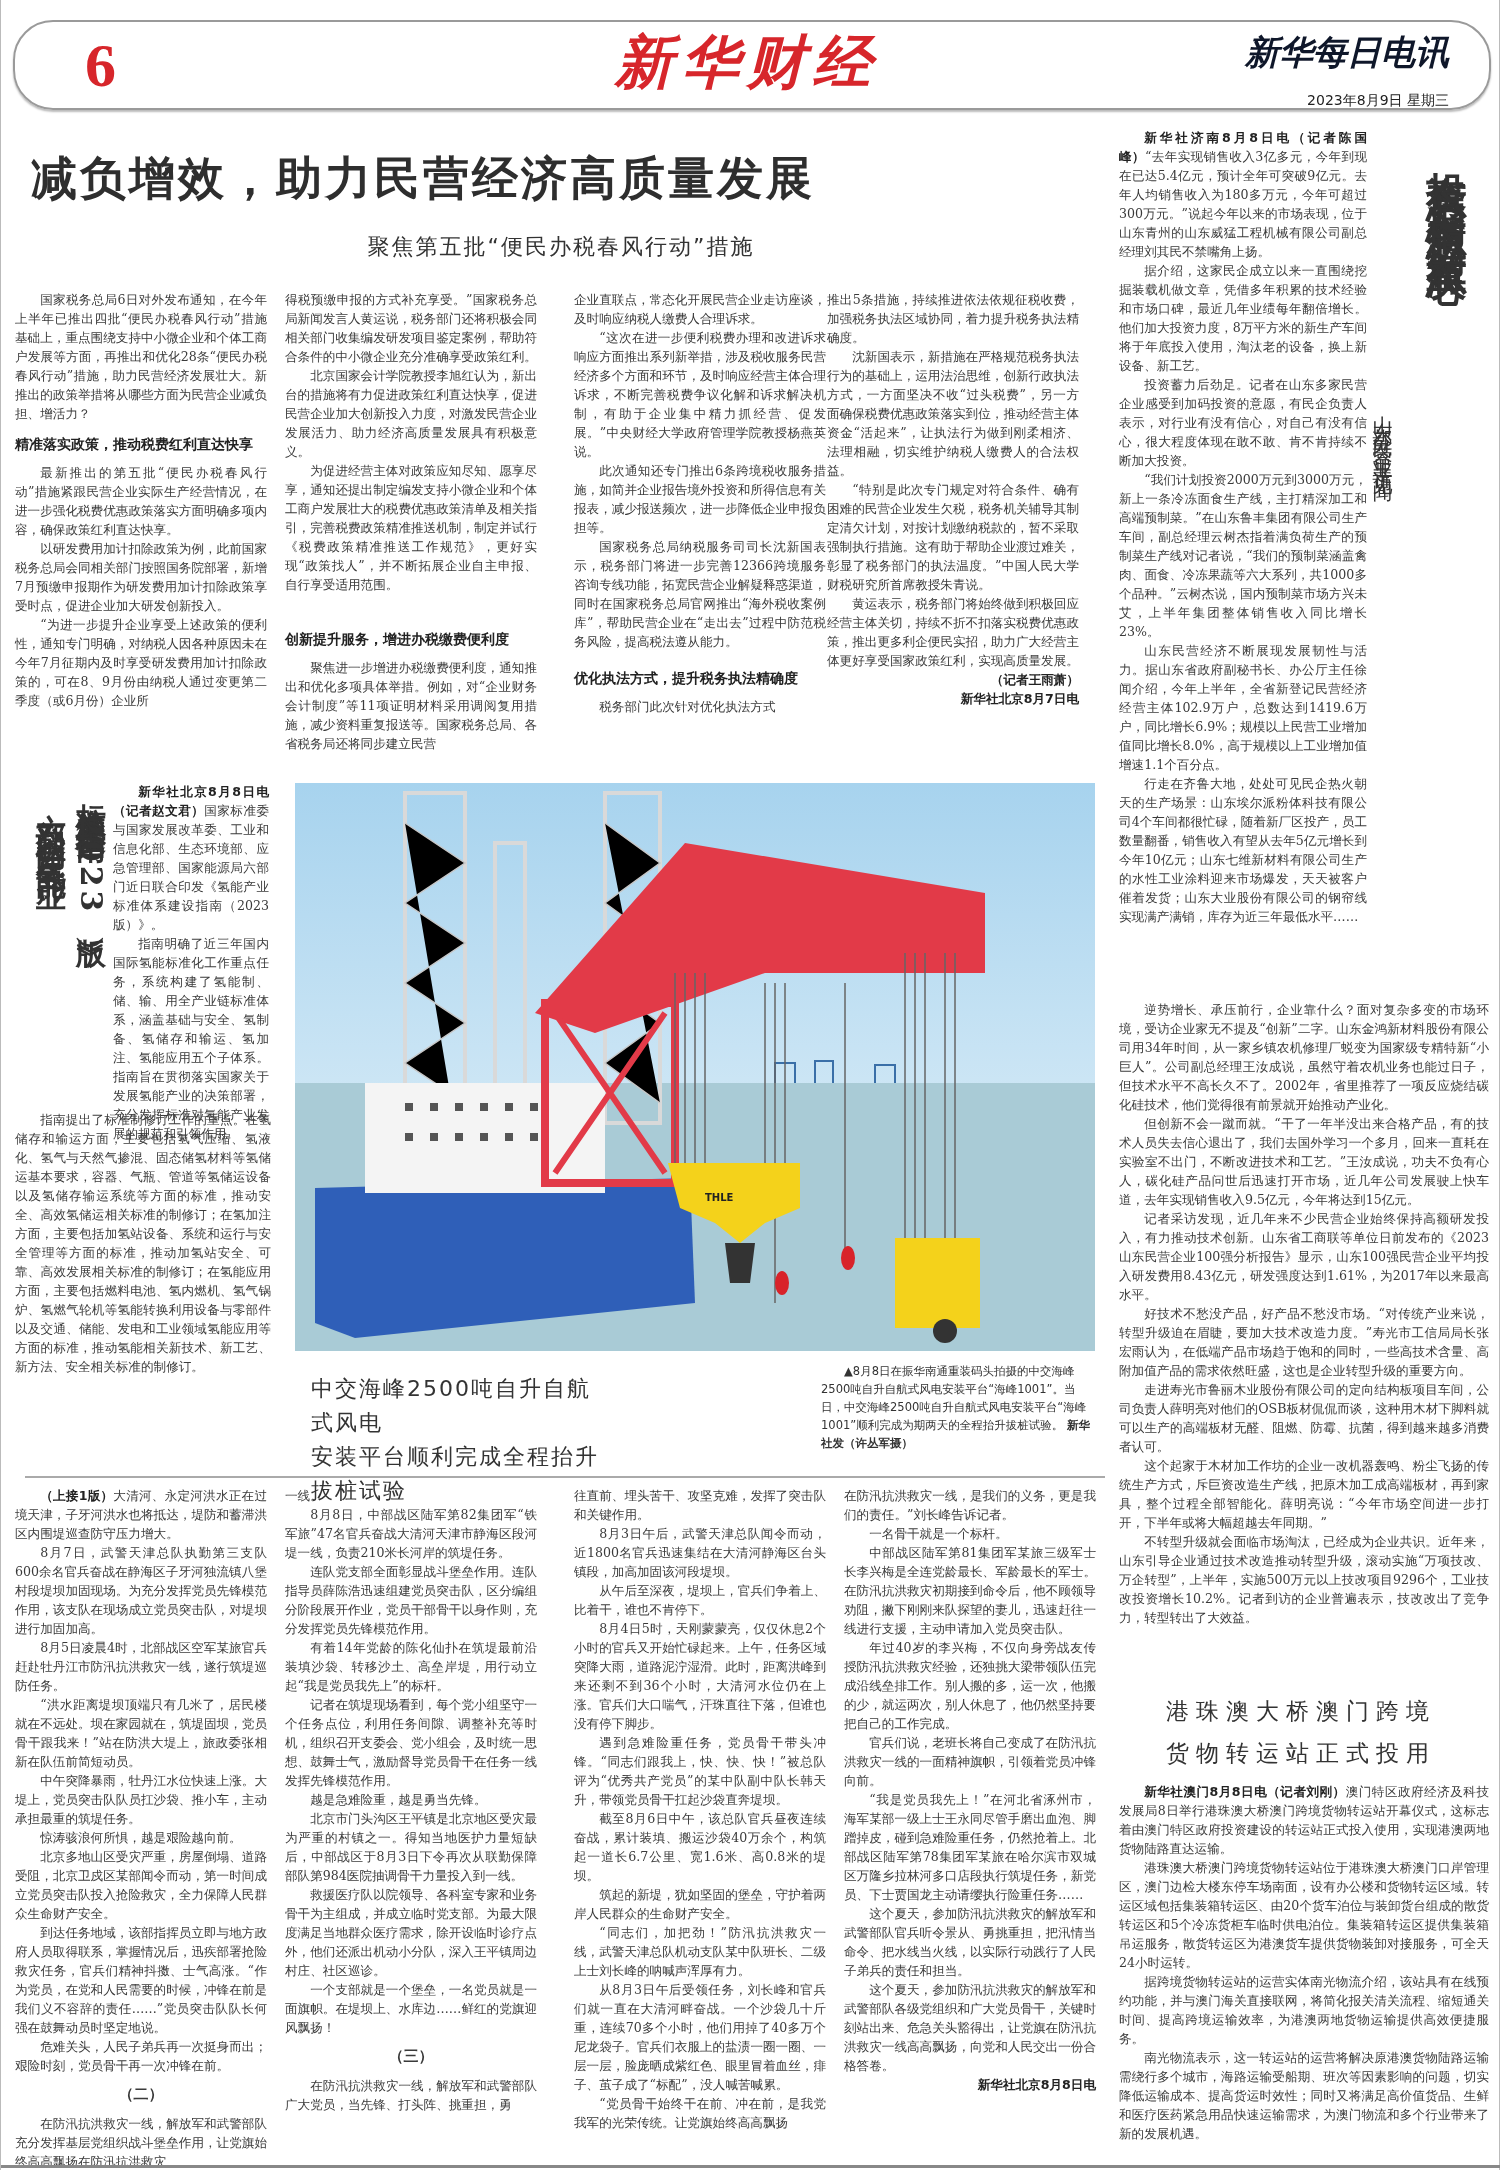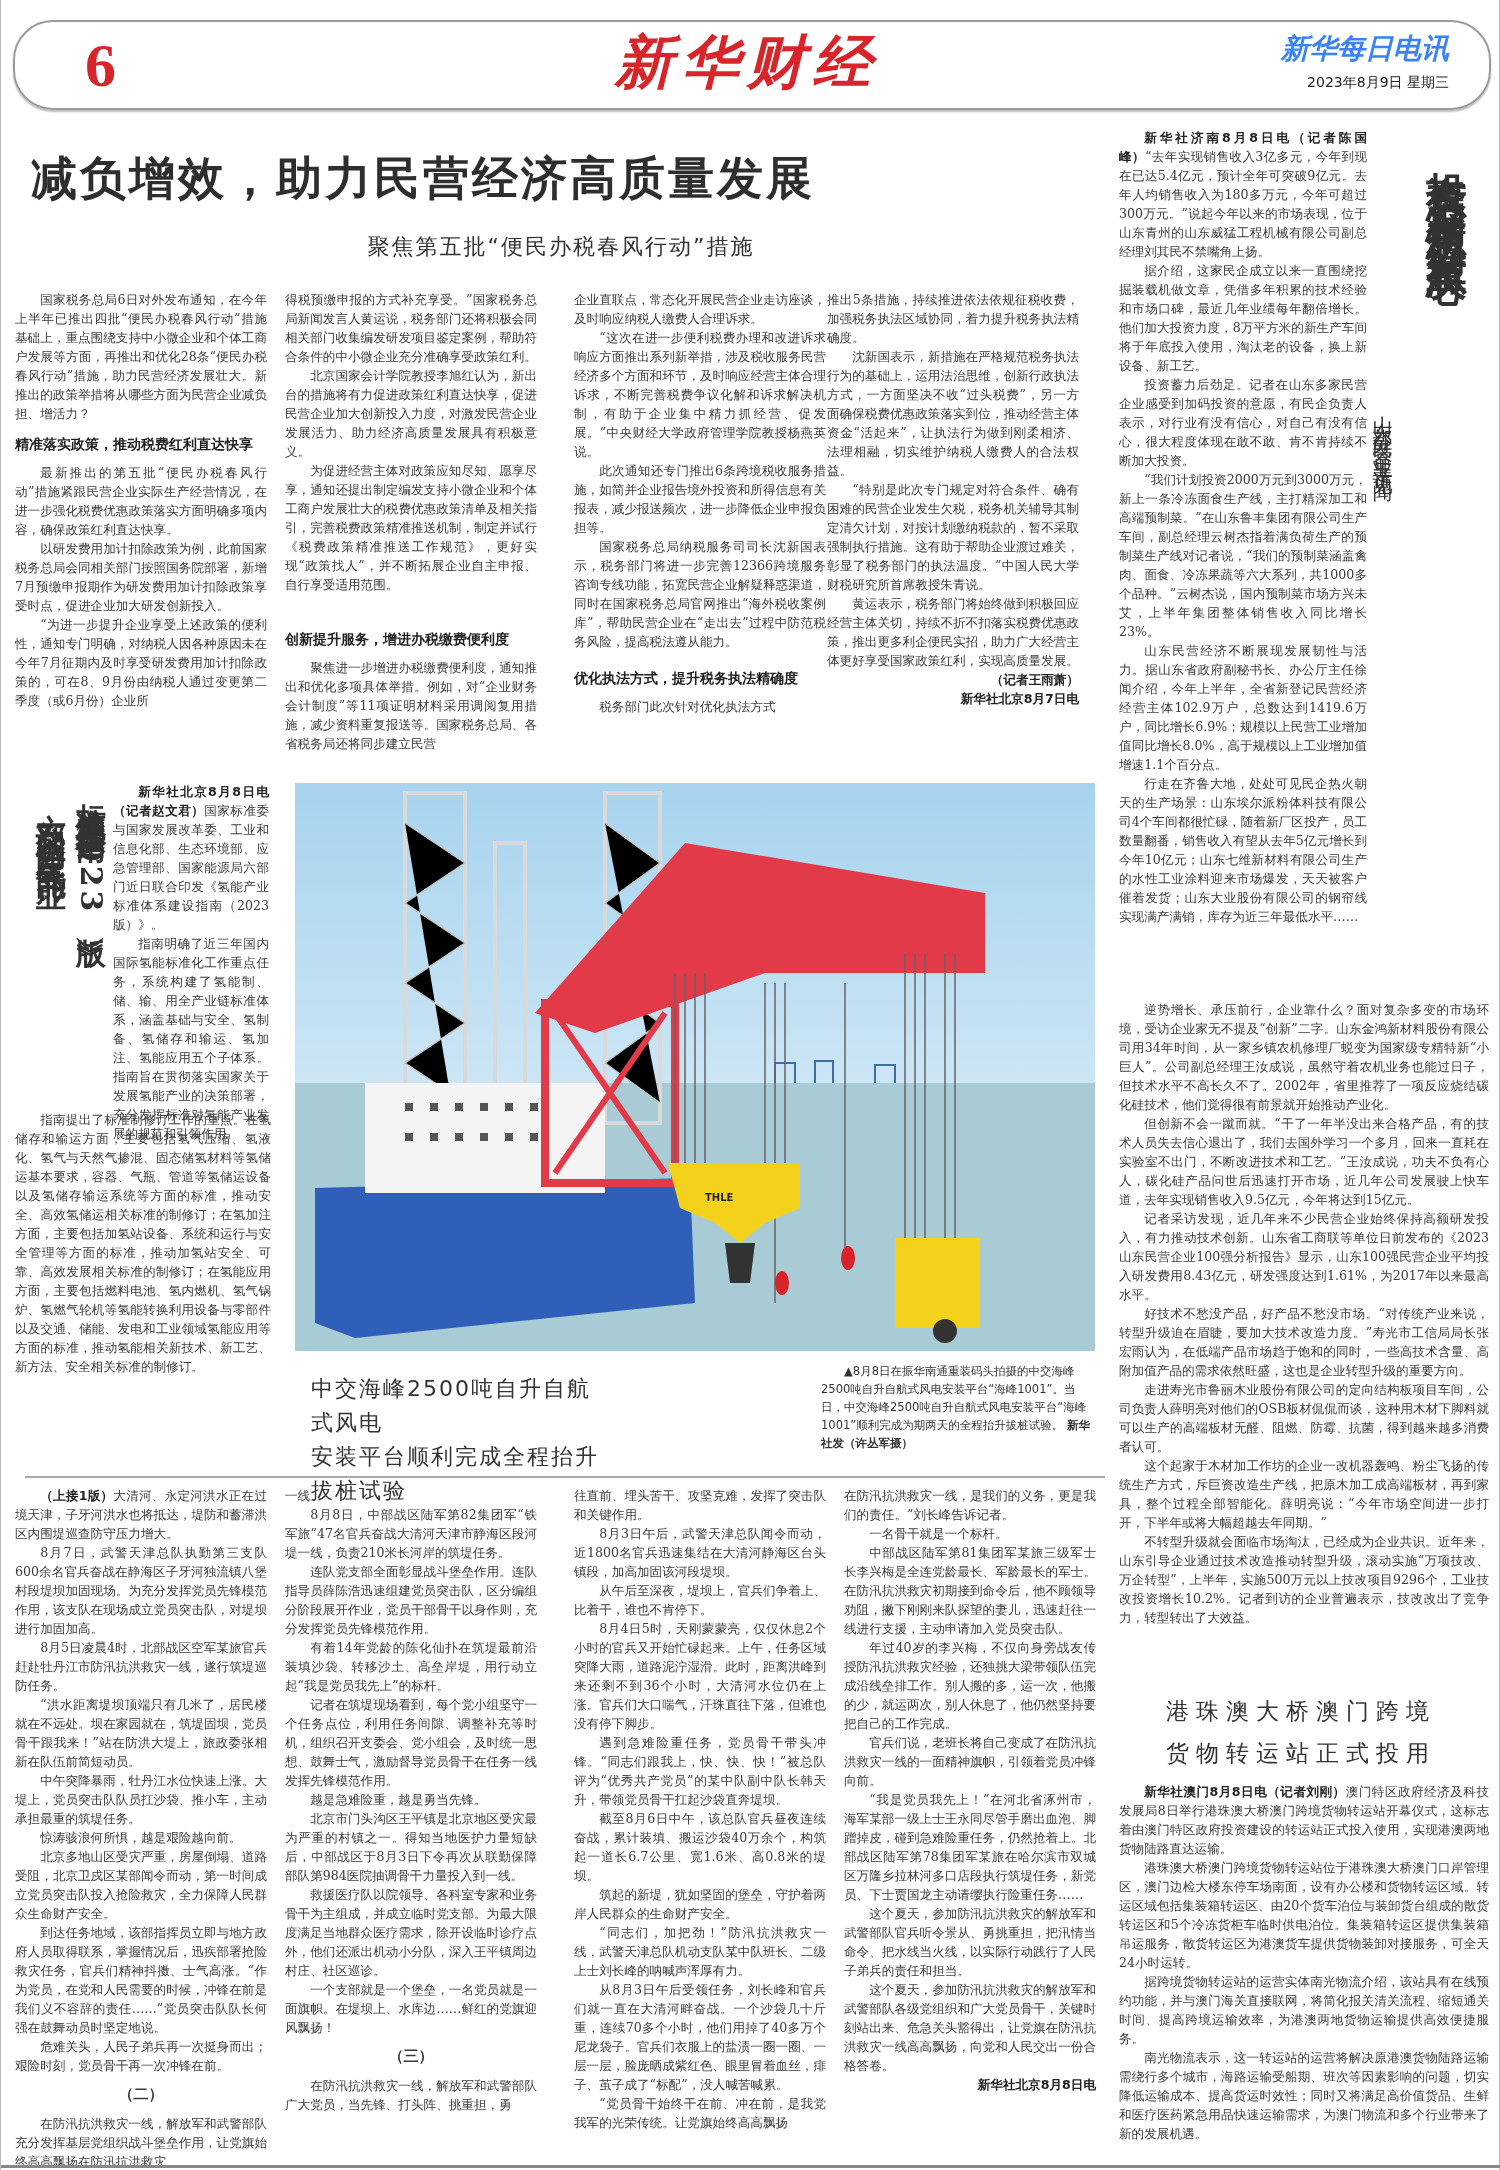--- a/index.html
+++ b/index.html
@@ -5,22 +5,22 @@
   * { box-sizing: border-box; margin: 0; padding: 0; }
   html, body { width: 1500px; height: 2170px; background: #ffffff; overflow: hidden; }
   body { font-family: "DejaVu Serif", "Liberation Serif", serif; color: #2b2b2b; position: relative; }
   .page { position: absolute; left: 0; top: 0; width: 1500px; height: 2170px; border-left: 1px solid #bbb; border-right: 1px solid #bbb; }
 
   
   .masthead { position: absolute; left: 12px; top: 20px; width: 1478px; height: 90px; border: 2px solid #9a9a9a; border-radius: 40px; box-shadow: 0 2px 2px #bbb; }
   .page-num { position: absolute; left: 70px; top: 8px; font-family: "Liberation Serif", serif; font-weight: bold; font-size: 62px; color: #d7262b; }
   .section-name { position: absolute; left: 600px; top: 2px; font-family: "DejaVu Serif", serif; font-weight: bold; font-style: italic; font-size: 58px; color: #d7262b; letter-spacing: 8px; }
   .brand { position: absolute; right: 40px; top: 8px; text-align: right; }
-  .brand-name { font-family: "DejaVu Serif", serif; font-weight: bold; font-style: italic; font-size: 28px; color: #3b82f6; }
-  .brand-date { font-family: "DejaVu Sans", sans-serif; font-size: 14px; color: #222; margin-top: 6px; }
+  .brand-name { font-family: "DejaVu Serif", serif; font-weight: bold; font-style: italic; font-size: 34px; color: #0f172a; }
+  .brand-date { font-family: "DejaVu Sans", sans-serif; font-size: 14px; color: #222; margin-top: 16px; }
 
   
   .headline { position: absolute; left: 30px; top: 148px; width: 1060px; text-align: left; font-family: "DejaVu Serif", serif; font-weight: bold; font-size: 46px; letter-spacing: 3px; color: #2e2e2e; }
   .subhead { position: absolute; left: 30px; top: 232px; width: 1060px; text-align: center; font-family: "DejaVu Sans", sans-serif; font-size: 22px; color: #333; letter-spacing: 2px; }
 
   .col { position: absolute; font-size: 12.6px; line-height: 19px; text-align: justify; color: #3a3a3a; }
   .col p { text-indent: 2em; }
   .col h3 { font-family: "DejaVu Sans", sans-serif; font-size: 14px; font-weight: bold; line-height: 26px; margin: 8px 0 6px; color: #222; }
   .byline { font-family: "DejaVu Sans", sans-serif; font-weight: bold; text-align: right; font-size: 12.6px; color: #222; }
   .lead { font-family: "DejaVu Sans", sans-serif; font-weight: bold; color: #222; }

